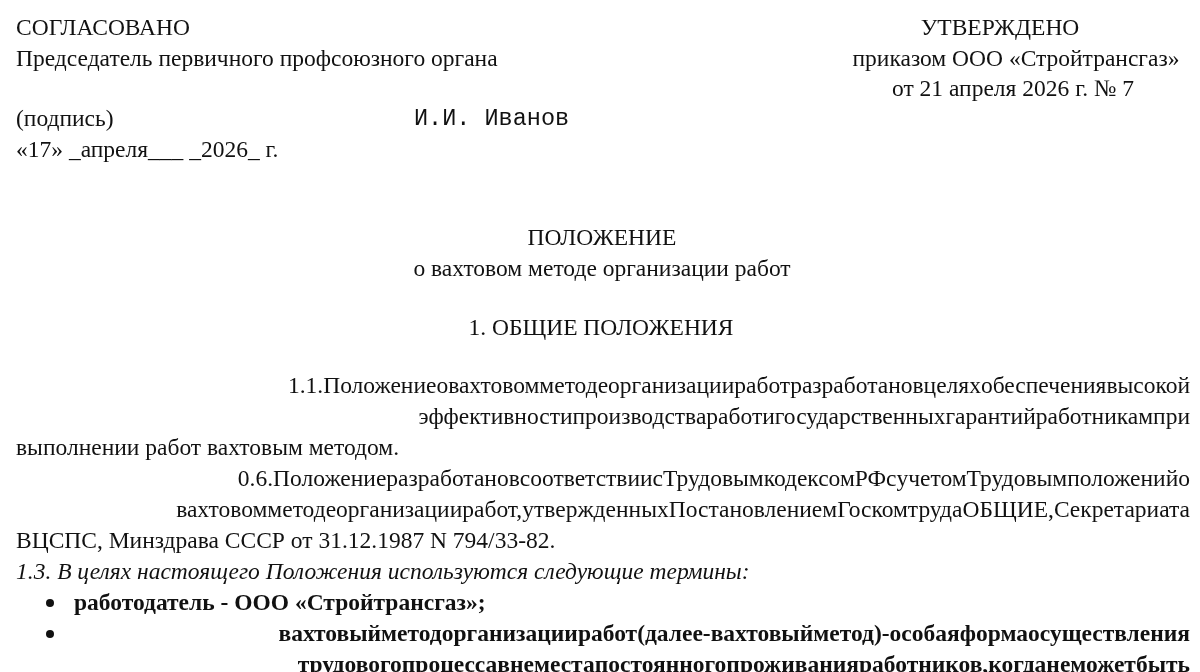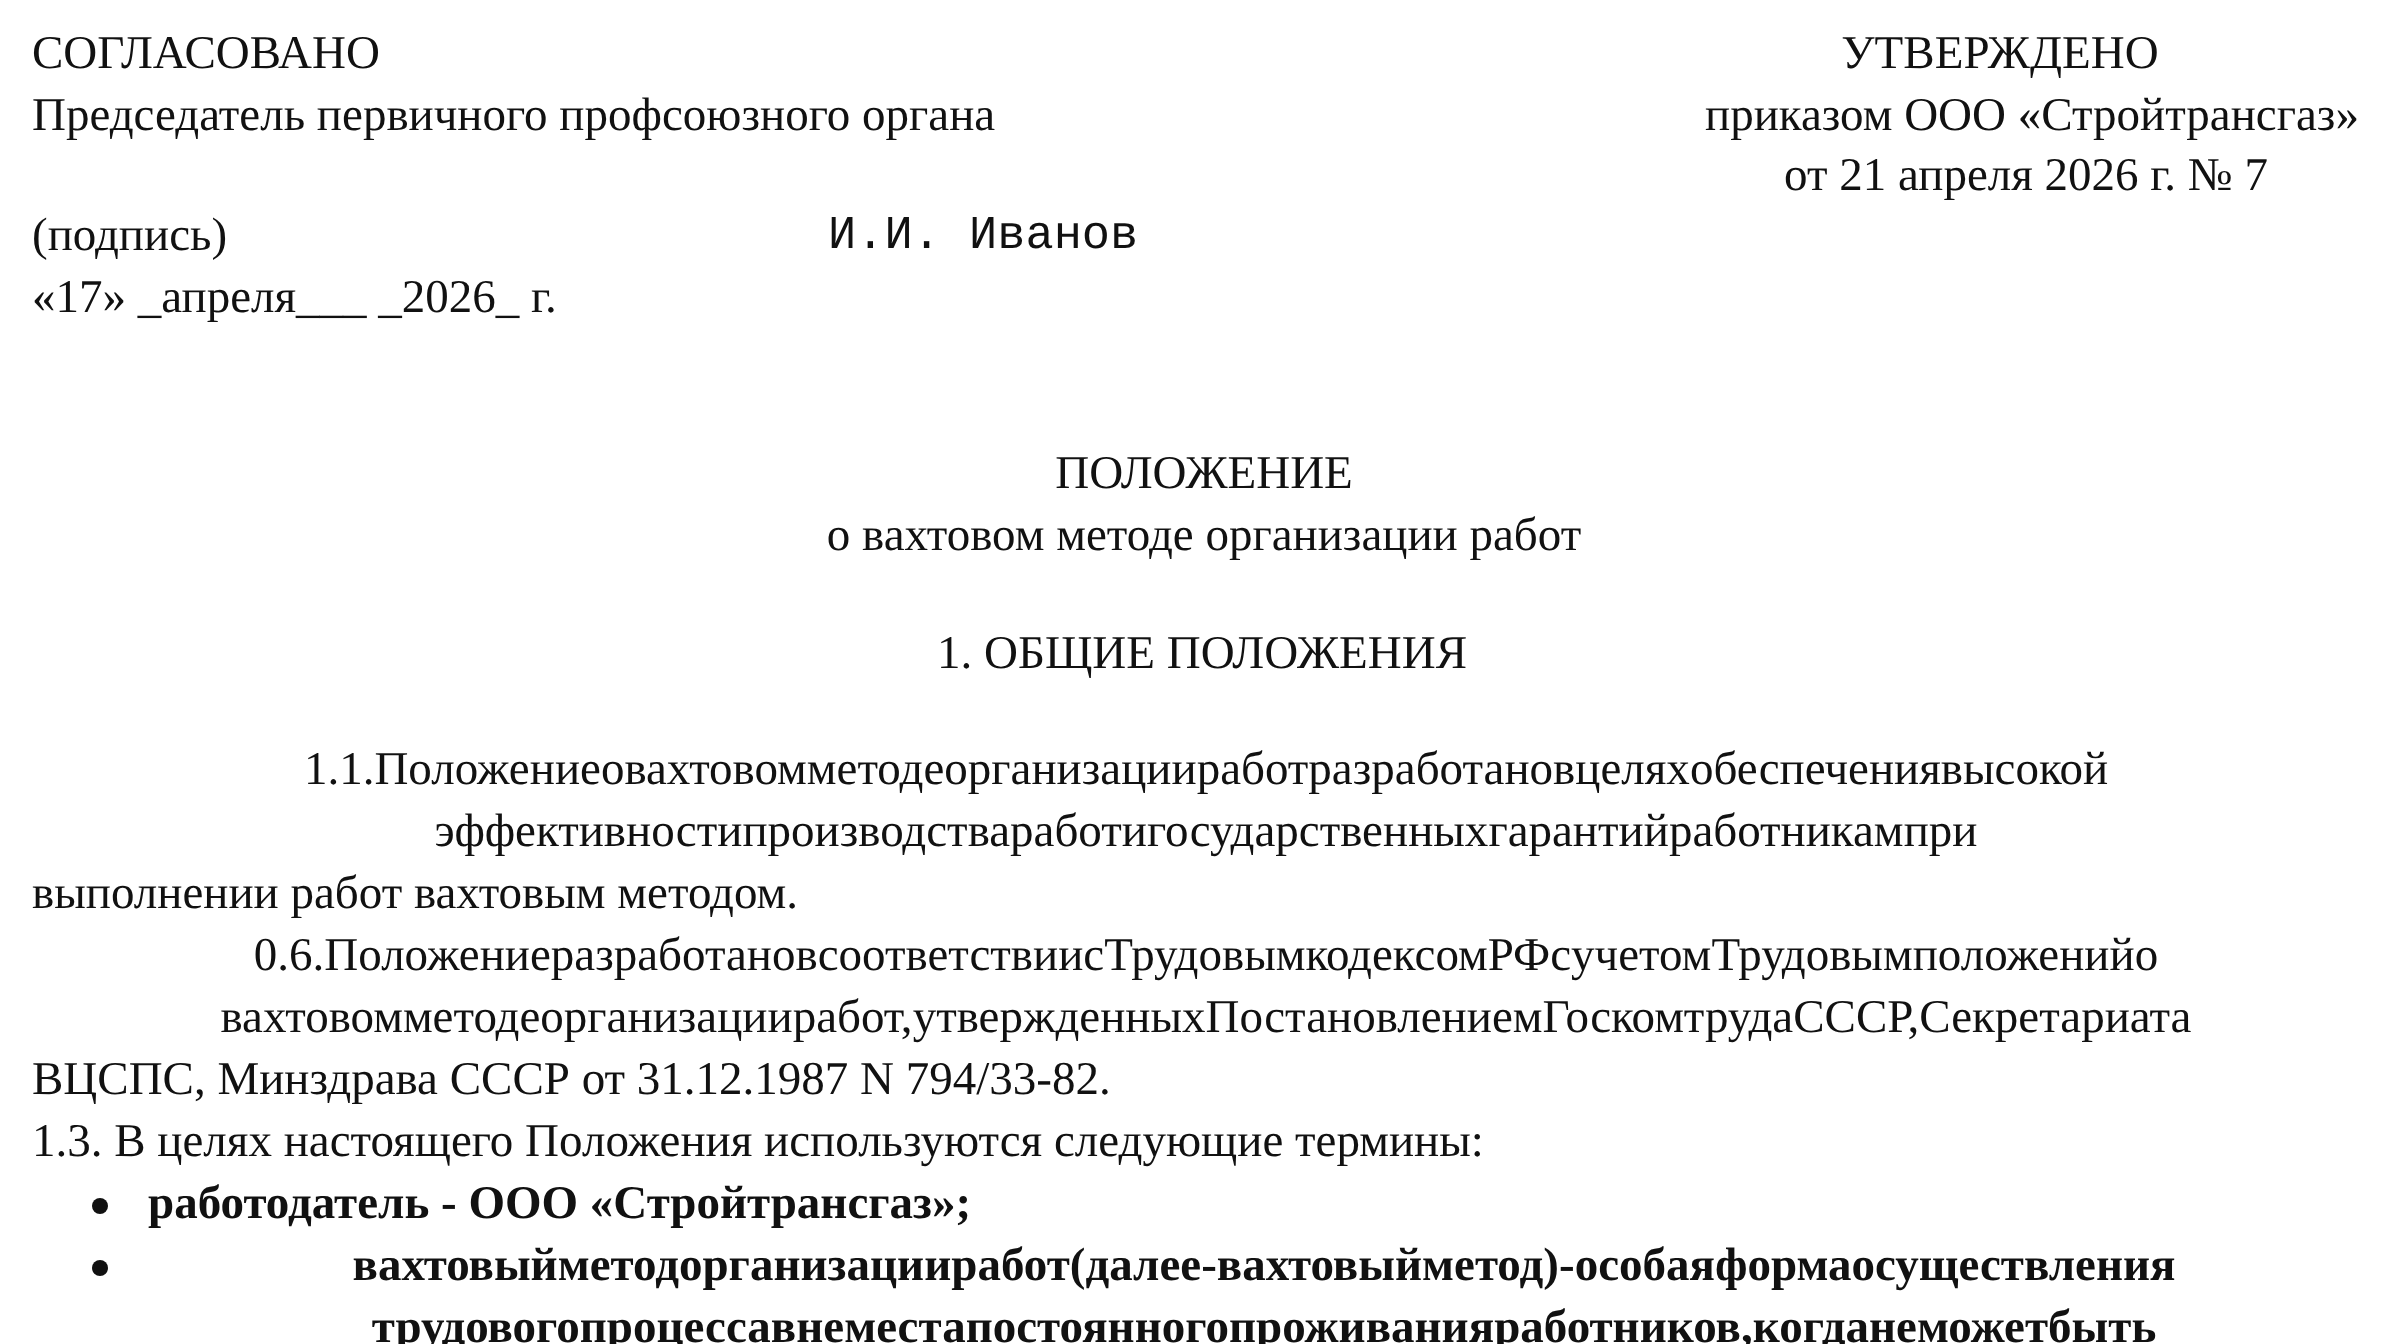--- a/index.html
+++ b/index.html
@@ -53,21 +53,21 @@
   
   .para {
     position: absolute;
     left: 16px;
     width: 1174px;
     text-align: justify;
     text-align-last: left;
   }
   #p11 { top: 370px; }
   #p12 { top: 463px; }
-  #p13 { top: 556px; }
+  #p13 { top: 556px; font-style: italic; }
 
   .bullets {
     position: absolute;
     left: 46px;
     width: 1144px;
     top: 587px;
   }
   .bullet-item {
     position: relative;
     padding-left: 28px;
@@ -75,21 +75,21 @@
   }
   .bullet-dot {
     position: absolute;
     left: 0;
     top: 12px;
     width: 8px;
     height: 8px;
     border-radius: 50%;
     background: #111111;
   }
-  .bw { display: flex; justify-content: center; width: 100%; white-space: nowrap; height: 31px; }
+  .bw { display: flex; justify-content: flex-end; width: 100%; white-space: nowrap; height: 31px; }
   .bw.left { justify-content: flex-start; }
 </style>
 </head>
 <body>
 
 <div class="abs" id="agreed-title">СОГЛАСОВАНО</div>
 <div class="abs" id="agreed-position">Председатель первичного профсоюзного органа</div>
 <div class="abs" id="agreed-signature">(подпись)</div>
 <div class="abs" id="agreed-name">И.И. Иванов</div>
 <div class="abs" id="agreed-date">«17» _апреля___ _2026_ г.</div>
@@ -148,21 +148,21 @@
       <span>о</span>
     </div>
   <div class="bw">
       <span>вахтовом</span>
       <span>методе</span>
       <span>организации</span>
       <span>работ,</span>
       <span>утвержденных</span>
       <span>Постановлением</span>
       <span>Госкомтруда</span>
-      <span>СССР,</span>
+      <span>ОБЩИЕ,</span>
       <span>Секретариата</span>
     </div>
   <div class="bw left">ВЦСПС, Минздрава СССР от 31.12.1987 N 794/33-82.</div>
 </div>
 
 <div class="para" id="p13">
   <div class="bw left">1.3. В целях настоящего Положения используются следующие термины:</div>
 </div>
 
 <div class="bullets">

